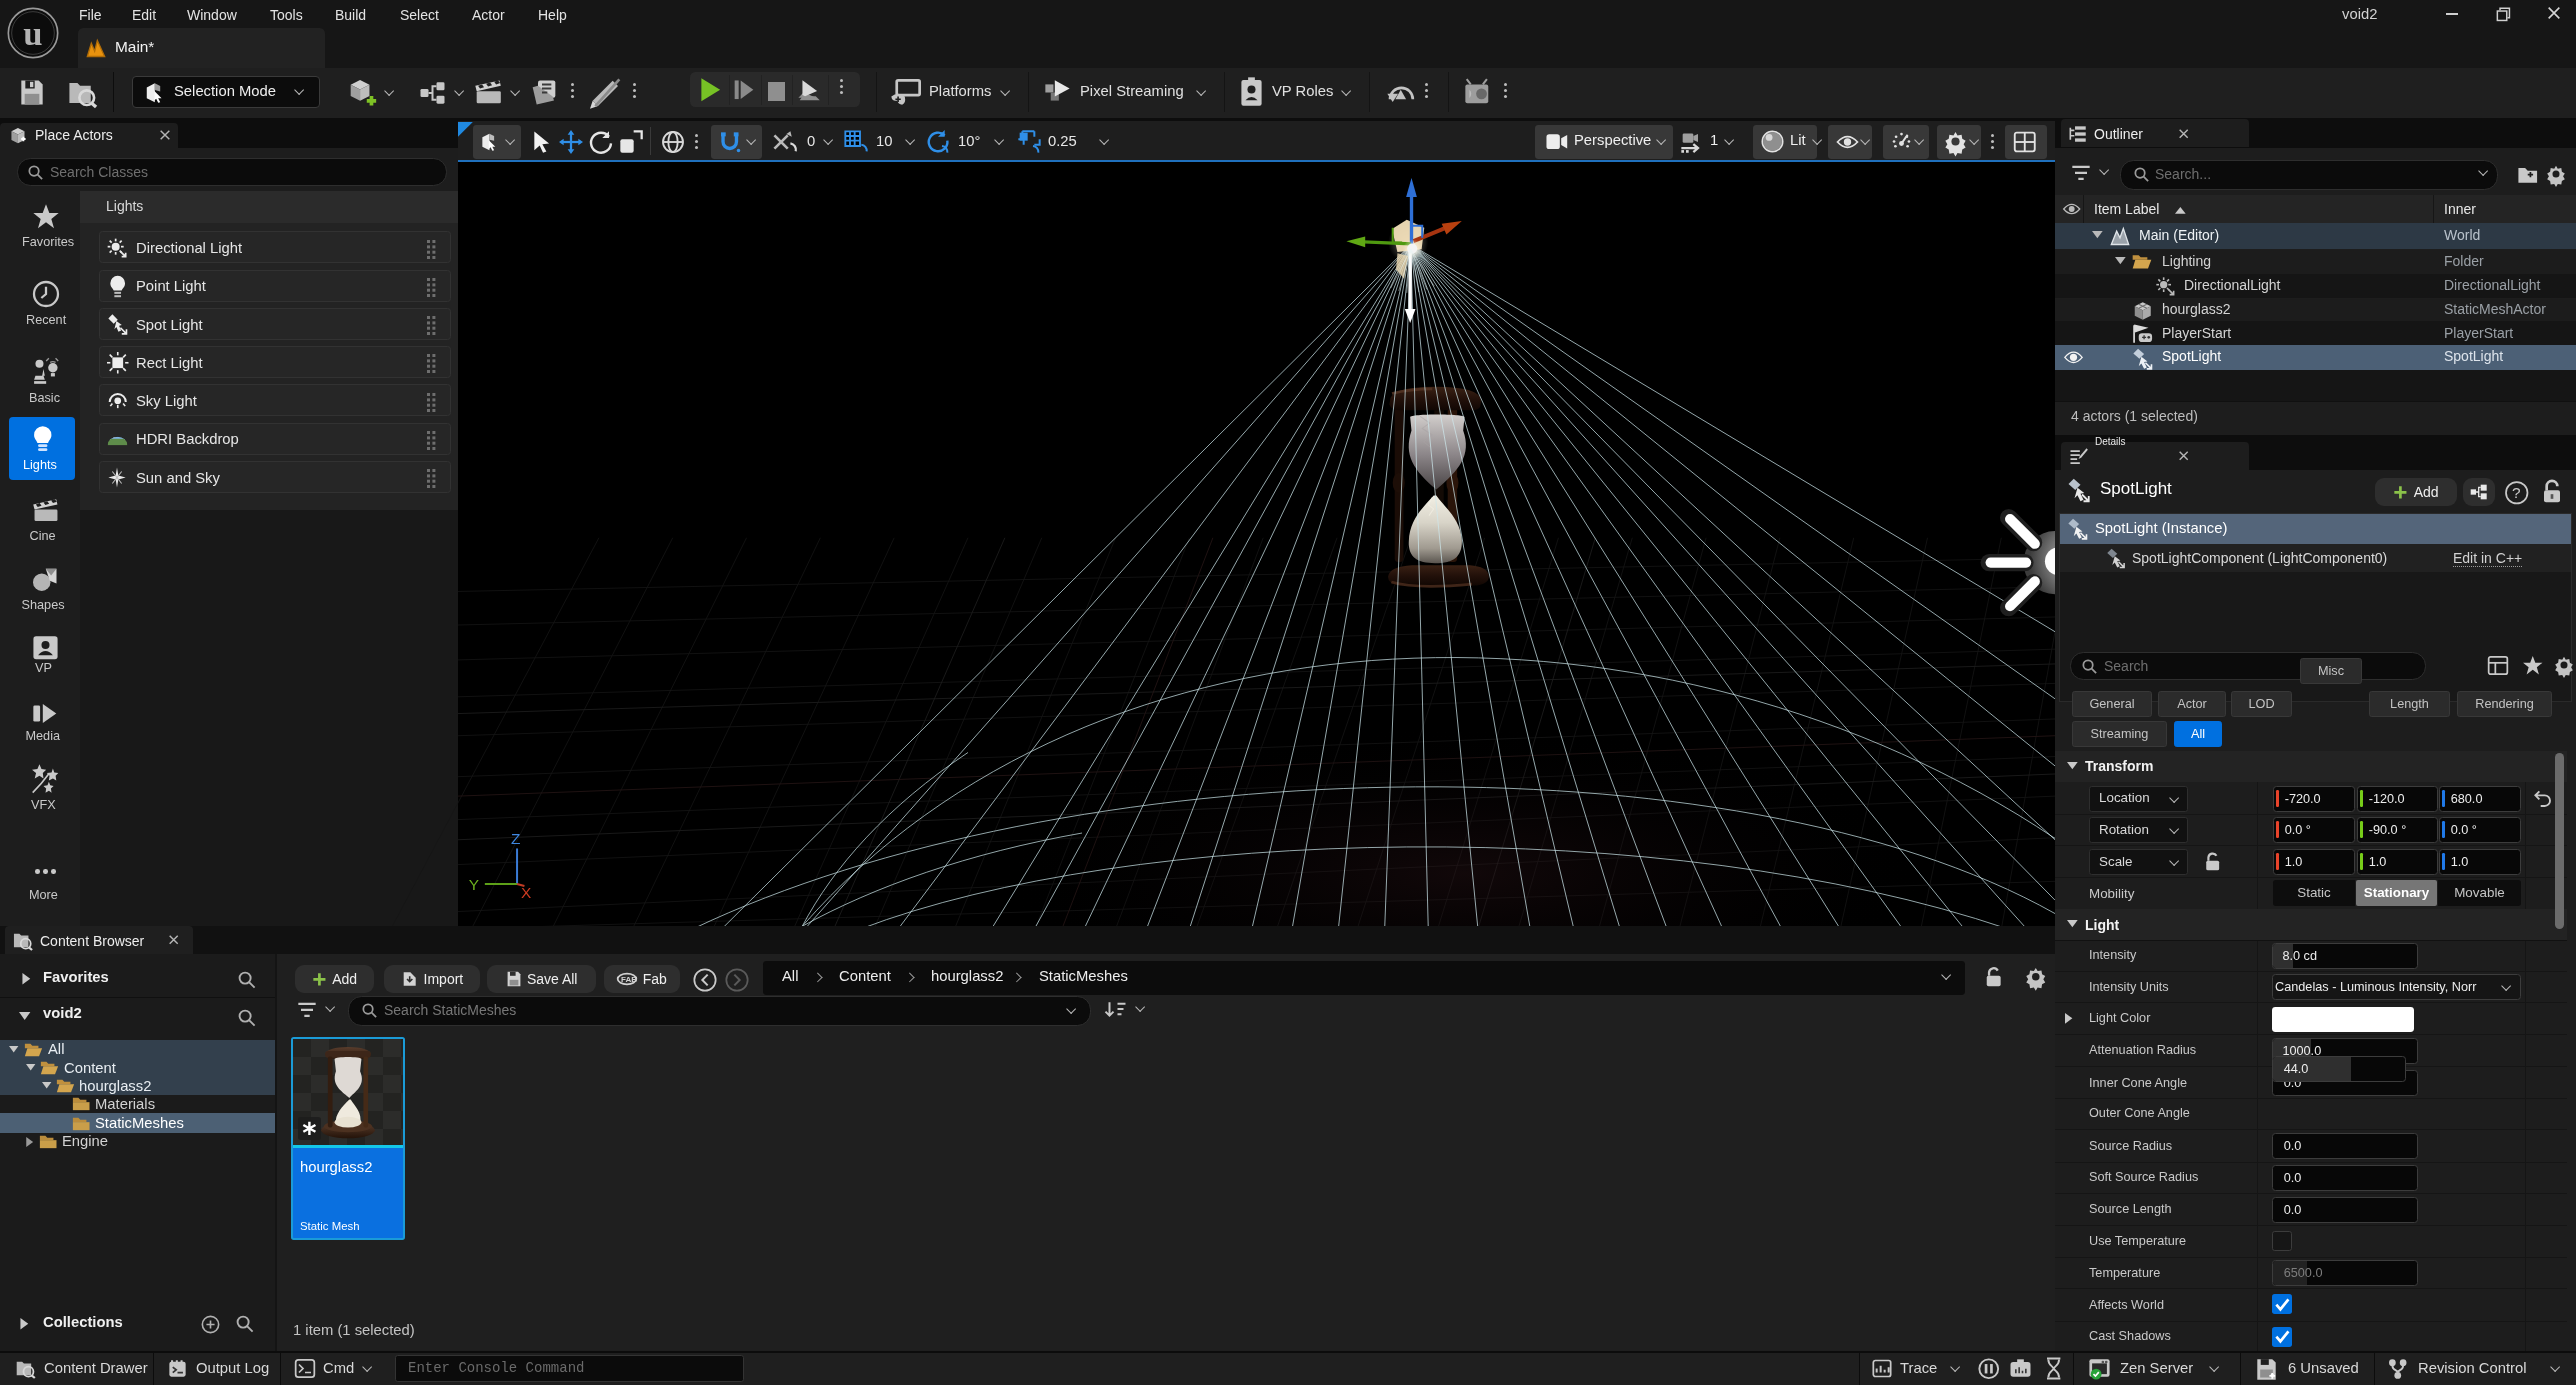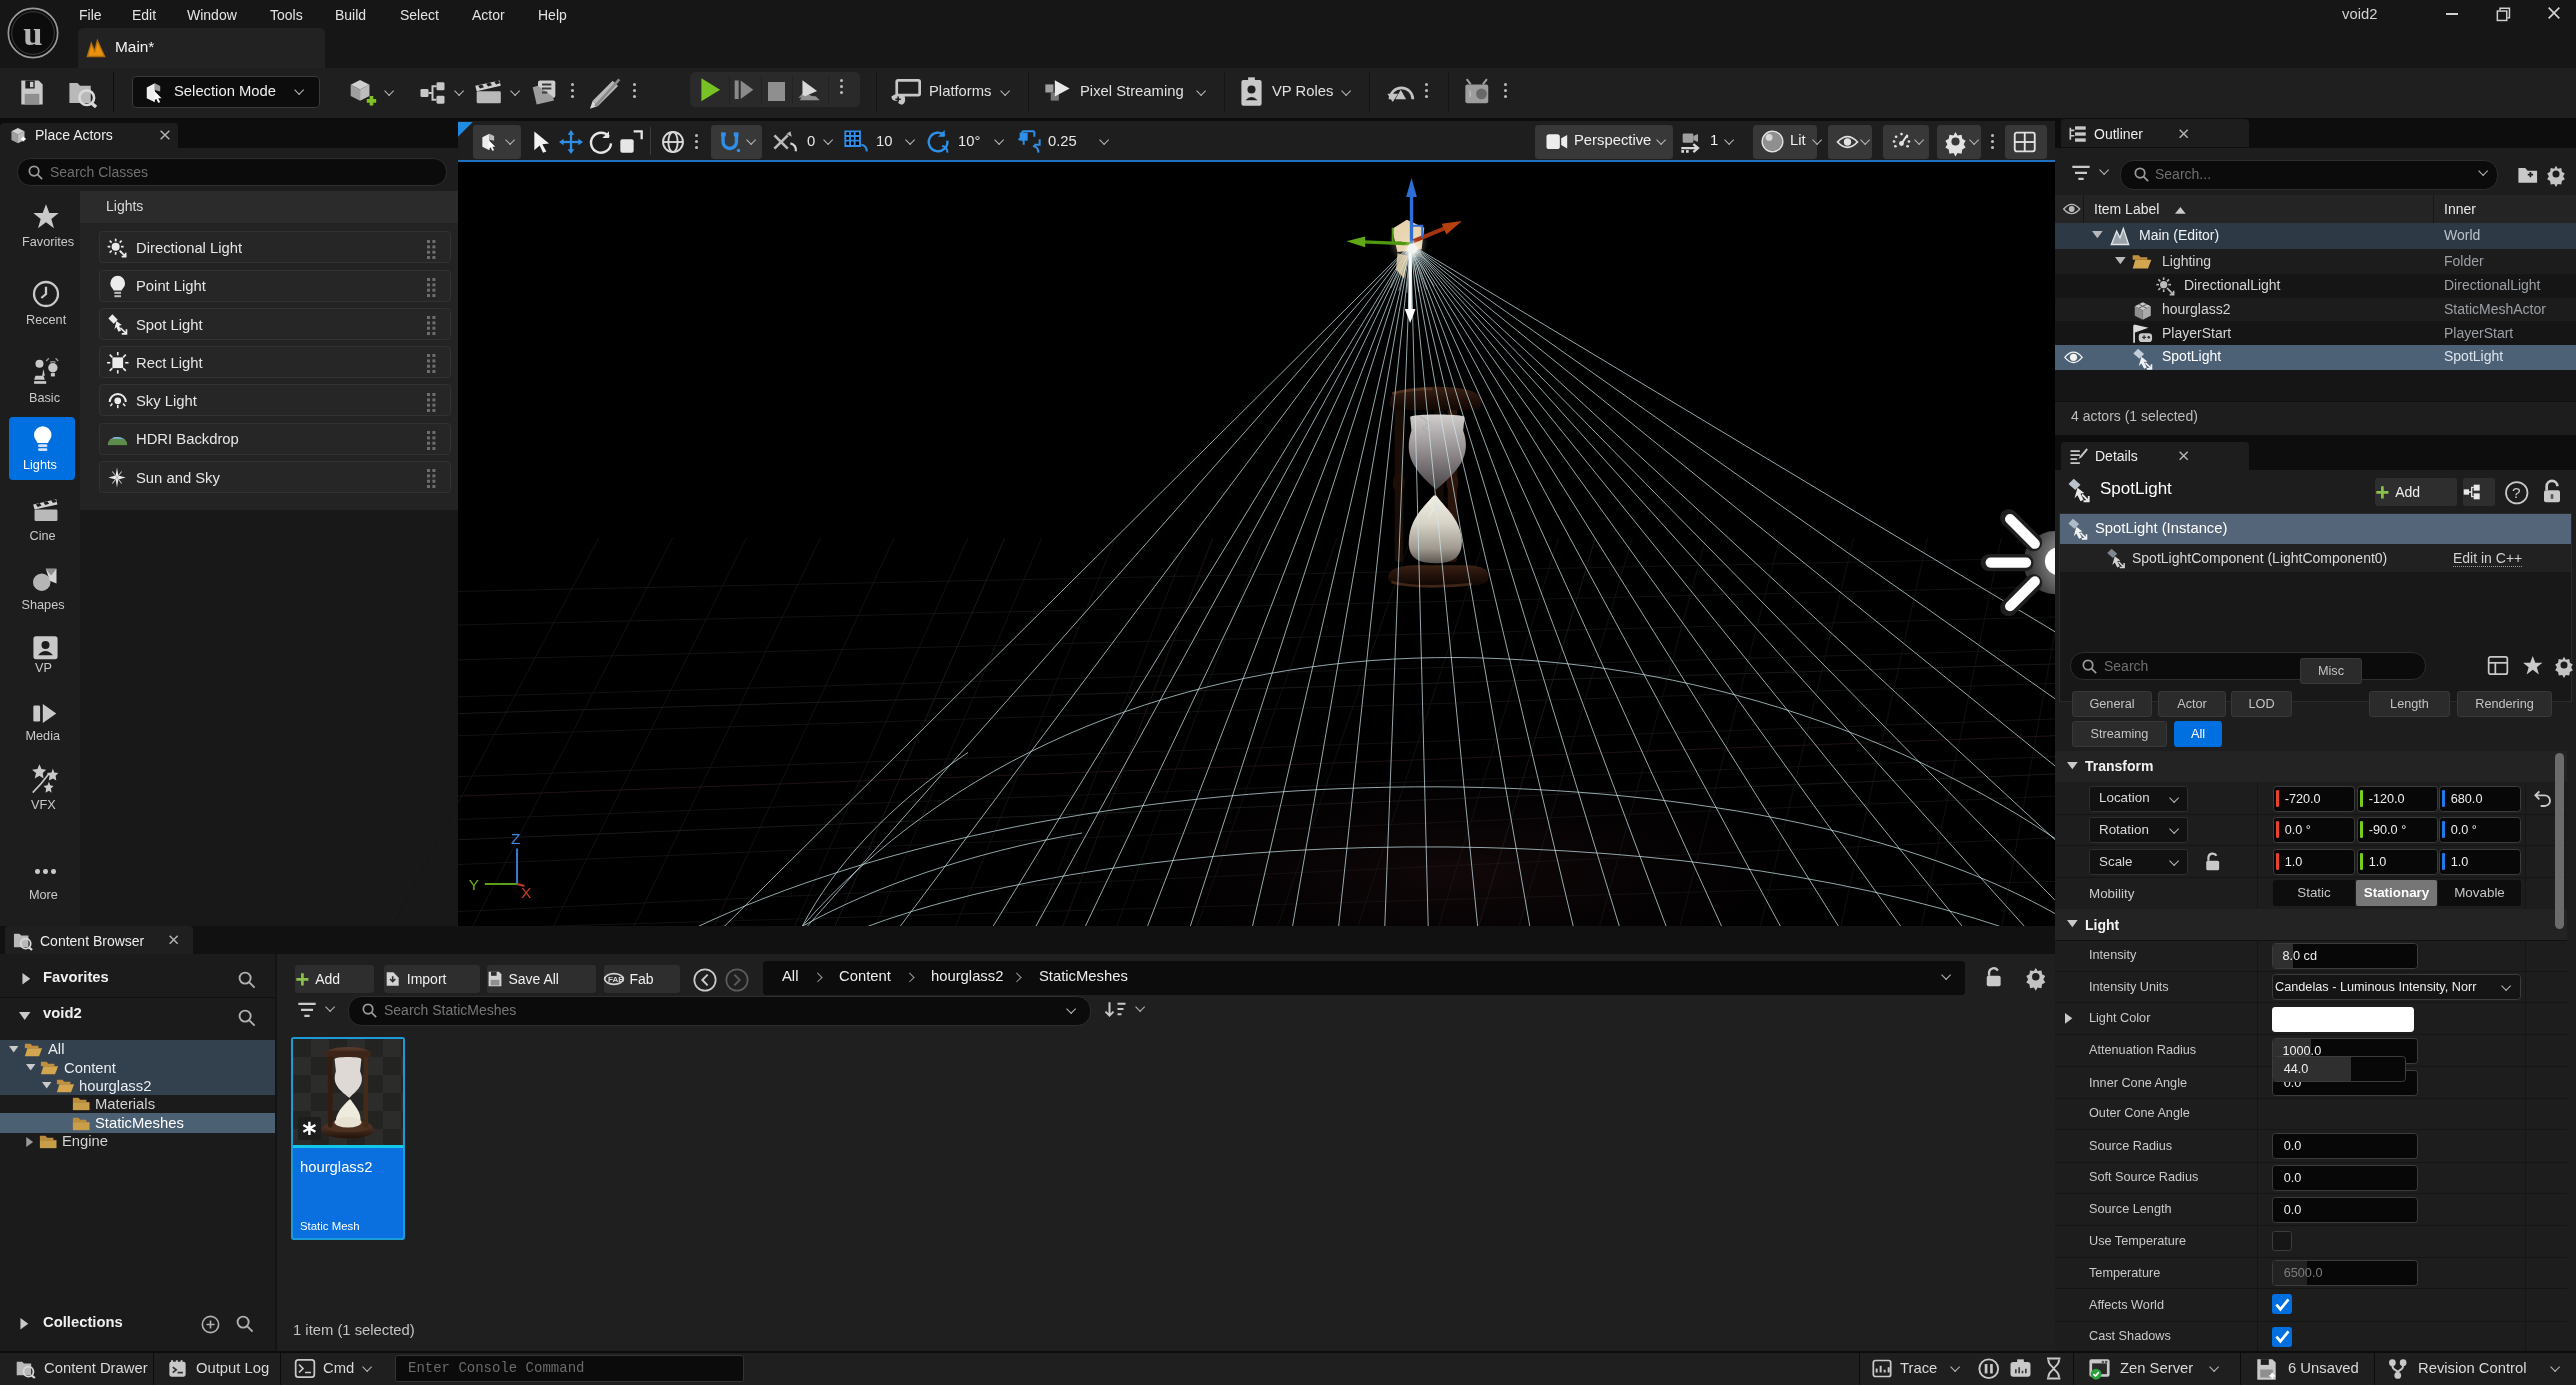--- a/index.html
+++ b/index.html
@@ -1,19 +1,19 @@
 <!DOCTYPE html>
 <html style="font-size:10.7px"><head><meta charset="utf-8"><style>
 *{margin:0;padding:0;box-sizing:border-box}
 html,body{width:2576px;height:1386px;background:#0d0d0d;font-family:"Liberation Sans",sans-serif;overflow:hidden;position:relative;color:#c5c5c5}
 .ab{position:absolute}
 .txt{position:absolute;white-space:nowrap}
 svg{display:block;overflow:visible}
 .pill{position:absolute;background:#0b0b0b;border:0.7px solid #2e2e2e;border-radius:13.4px}
-.btn{position:absolute;background:#2e2e2e;border-radius:3px;display:flex;align-items:center;color:#efefef}
+.btn{position:absolute;background:#2e2e2e;border-radius:9px;display:flex;align-items:center;justify-content:center;color:#efefef}
 .chip{position:absolute;background:#2b2b2b;border:0.7px solid #383838;border-radius:2.7px;display:flex;align-items:center;justify-content:center;color:#c3c3c3;font-size:12.7px}
 .nbox{position:absolute;background:#070707;border:0.7px solid #3c3c3c;border-radius:3.4px;color:#ededed;font-size:12.7px;display:flex;align-items:center;overflow:hidden}
 .cbar{position:absolute;left:2px;top:3.4px;bottom:3.4px;width:2.7px;border-radius:1.3px}
 .lbl{position:absolute;font-size:12.7px;color:#c9c9c9;white-space:nowrap}
 .chev{display:inline-block;width:7.4px;height:7.4px;border-right:1.3px solid #b9b9b9;border-bottom:1.3px solid #b9b9b9;transform:rotate(45deg) translateY(-2px)}
 .chevr{position:absolute;width:7.4px;height:7.4px;border-right:1.6px solid #9a9a9a;border-top:1.6px solid #9a9a9a;transform:rotate(45deg)}
 .dots3{position:absolute;width:3.4px;height:3.4px;background:#bdbdbd;border-radius:50%;box-shadow:0 6px 0 #bdbdbd,0 12px 0 #bdbdbd}
 </style></head><body>
 
 <div class="ab" style="left:0;top:0;width:2576px;height:68px;background:#161616"></div>
@@ -774,21 +774,21 @@
 <div class="txt" style="left:2444px;top:348px;font-size:14px;color:#dde4ec">SpotLight</div>
 
 <div class="ab" style="left:2055px;top:401px;width:521px;height:34px;background:#1d1d1d;border-top:1.3px solid #101010"></div>
 <div class="txt" style="left:2071px;top:408px;font-size:14px;color:#bdbdbd">4 actors (1 selected)</div>
 
 <div class="ab" style="left:2061px;top:442px;width:188px;height:28px;background:#1d1d1d;border-radius:4px 4px 0 0"></div>
 <svg class="ab" style="left:2069px;top:447px" width="19" height="17.4" viewBox="0 0 28 26">
     <path d="M2 6 h14 M2 12 h14 M2 18 h10 M2 24 h14" stroke="#c9c9c9" stroke-width="2.6"></path>
     <path d="M16 14 L26 2 L28 4 L18 16 l-4 2 Z" fill="#c9c9c9"></path>
   </svg>
-<div class="txt" style="left:2095px;top:448px;font-size:14px;color:#ededed">Details</div>
+<div class="txt" style="left:2095px;top:436px;font-size:10px;color:#ededed">Details</div>
 <svg class="ab" style="left:2179px;top:451px" width="9.4" height="9.4" viewBox="0 0 14 14">
     <path d="M1 1 L13 13 M13 1 L1 13" stroke="#b5b5b5" stroke-width="2.2"></path>
   </svg>
 <div class="ab" style="left:2055px;top:470px;width:521px;height:881px;background:#1d1d1d"></div>
 
 <svg class="ab" style="left:2067px;top:478px" width="24" height="24" viewBox="0 0 32 32">
     <path d="M9 1 L18 9 L11 16 L2 8 Z" fill="#b9c2cc"></path>
     <path d="M14 13 l9 7 l-5 1 l4 8 l-4 2 l-4 -8 l-4 4 Z" fill="#e8e8e8"></path>
     <path d="M20 22 l9 9 m0 -7 v7 h-7" stroke="#e8e8e8" stroke-width="2.4" fill="none"></path>
   </svg>

